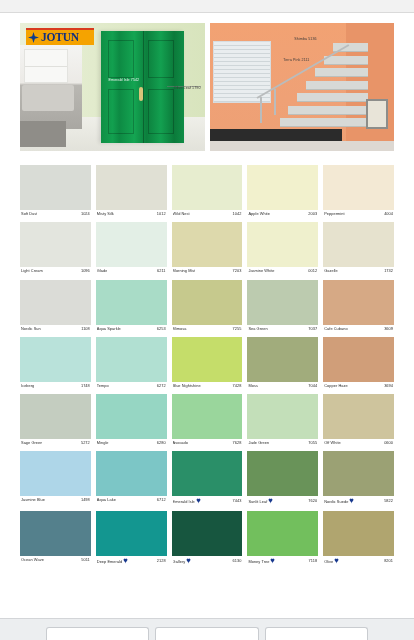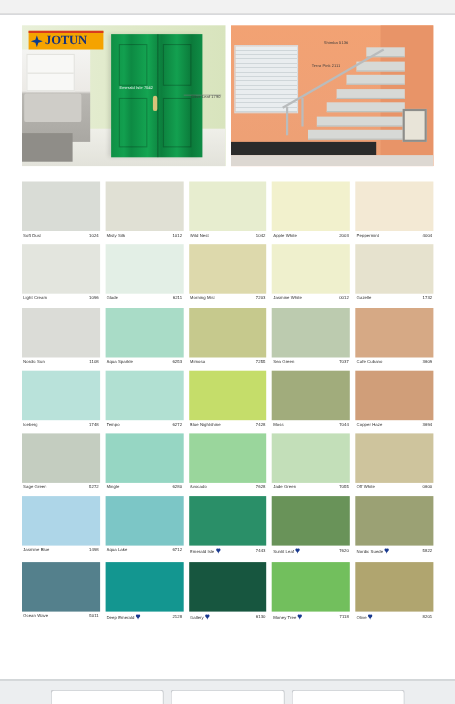--- a/index.html
+++ b/index.html
@@ -7,21 +7,21 @@
     width: 414px;
     height: 640px;
     overflow: hidden;
     font-family: "Liberation Sans", sans-serif;
     background: #ffffff;
   }
   #app {
     position: relative;
     width: 414px;
     height: 640px;
-    background: #0f172a;
+    background: #f9a8d4;
     overflow: hidden;
   }
 
   
   .top-chrome {
     height: 13px;
     width: 100%;
     background: #f2f2f2;
     border-bottom: 1px solid #dadada;
   }

